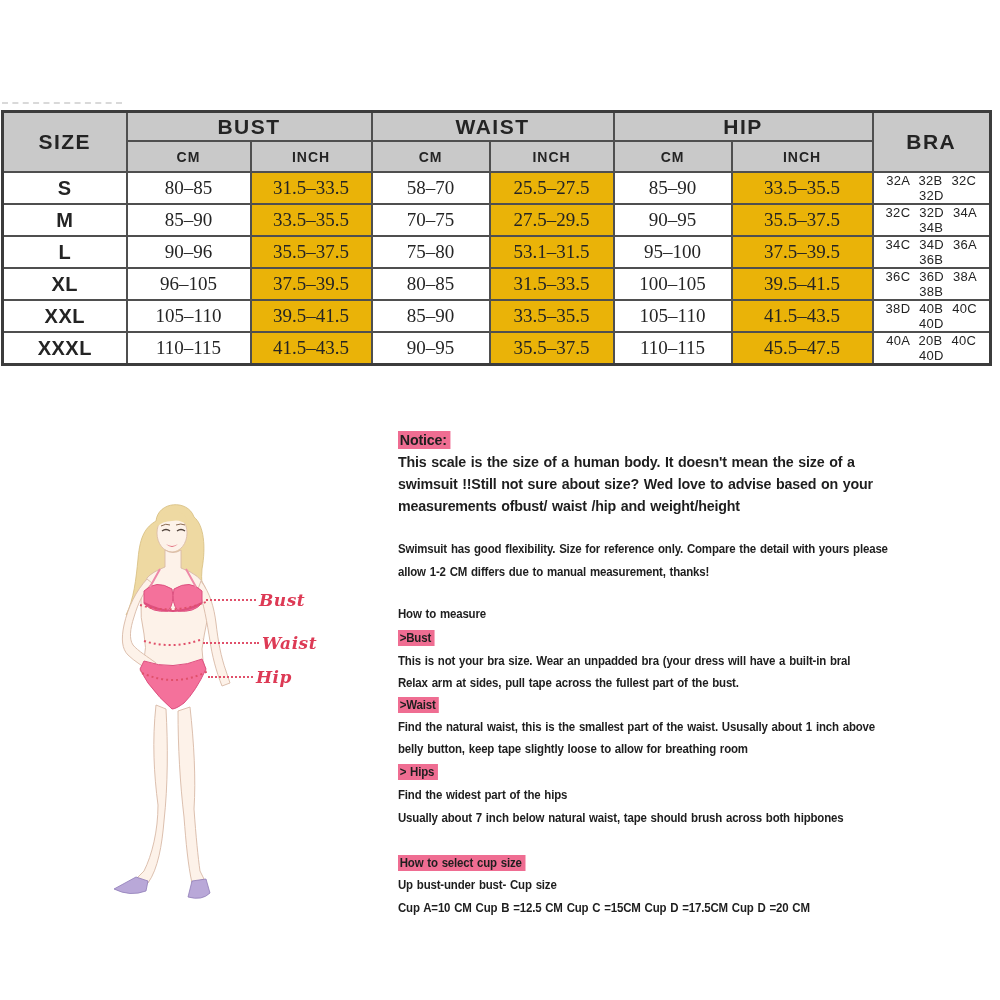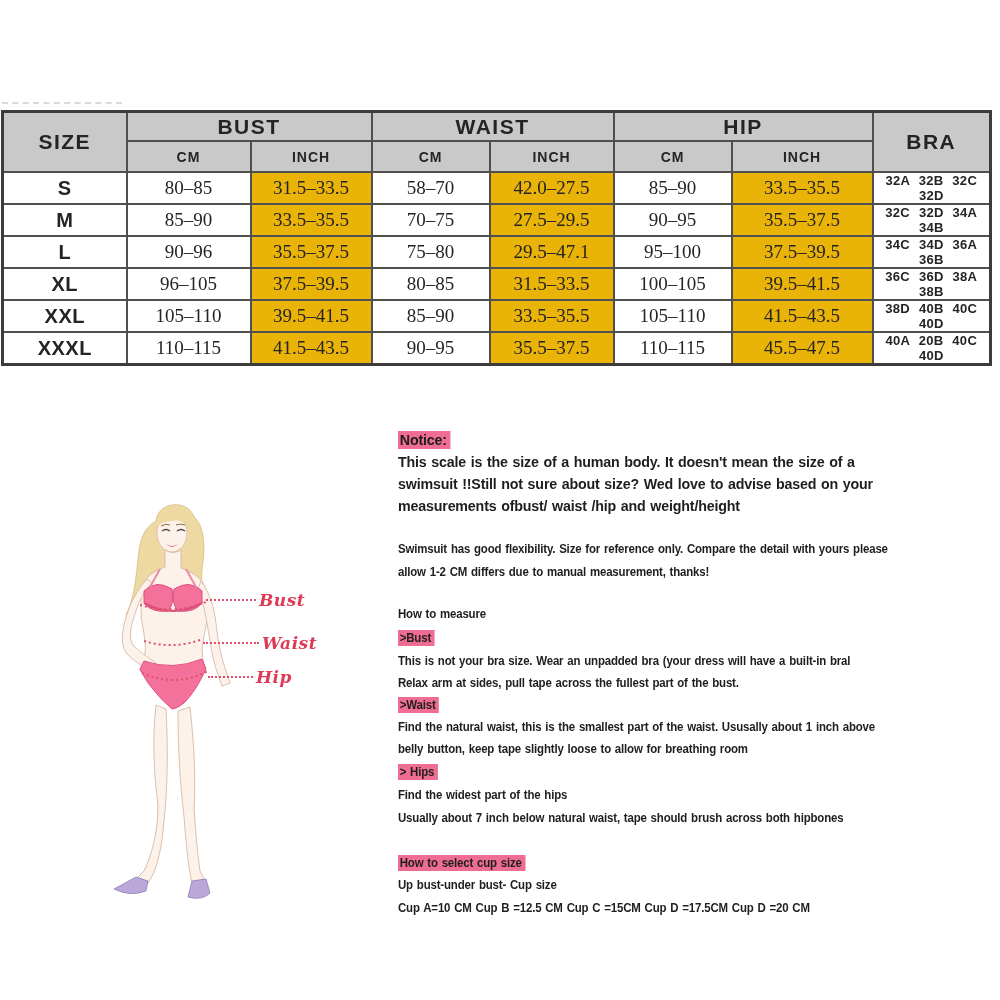--- a/index.html
+++ b/index.html
@@ -11,21 +11,21 @@
              border-collapse:collapse;table-layout:fixed;border:3px solid #3c3c3c;}
   #sizeTable th,#sizeTable td{border:2px solid #4f4f4f;text-align:center;
              vertical-align:middle;padding:0;color:#242424;overflow:hidden;}
   #sizeTable thead th{background:#c9c9c9;font-weight:600;}
   .h-group{font-size:21px;height:27px;letter-spacing:1.5px;}
   .h-sub{font-size:14px;height:29px;letter-spacing:1px;}
   #sizeTable tbody td{height:28px;}
   .c-size{font-size:20px;font-weight:600;letter-spacing:.5px;}
   .c-num{font-family:"Liberation Serif",serif;font-size:19px;}
   .c-inch{background:#eab308;}
-  .c-bra{font-size:13px;font-weight:700;letter-spacing:.3px;word-spacing:5px;color:#303030;}
+  .c-bra{font-size:13px;font-weight:400;letter-spacing:.3px;word-spacing:5px;color:#303030;}
 
   
   .artifact{position:absolute;left:2px;top:102px;width:120px;height:0;
             border-top:2px dashed #d9d9d9;}
 
   
   .tl{position:absolute;left:398px;white-space:nowrap;font-weight:bold;
       color:#1e1e1e;line-height:20px;transform-origin:0 50%;}
   .lg{font-size:15.5px;letter-spacing:-.2px;word-spacing:1px;transform:scaleX(.92);}
   .sm{font-size:13.5px;letter-spacing:-.2px;word-spacing:1px;transform:scaleX(.85);}
@@ -69,41 +69,41 @@
       <th class="h-sub">CM</th>
       <th class="h-sub">INCH</th>
     </tr>
   </thead>
   <tbody>
     <tr>
       <td class="c-size">S</td>
       <td class="c-num">80–85</td>
       <td class="c-num c-inch">31.5–33.5</td>
       <td class="c-num">58–70</td>
-      <td class="c-num c-inch">42.0–27.5</td>
+      <td class="c-num c-inch">25.5–27.5</td>
       <td class="c-num">85–90</td>
       <td class="c-num c-inch">33.5–35.5</td>
       <td class="c-bra">32A 32B 32C 32D</td>
     </tr>
     <tr>
       <td class="c-size">M</td>
       <td class="c-num">85–90</td>
       <td class="c-num c-inch">33.5–35.5</td>
       <td class="c-num">70–75</td>
       <td class="c-num c-inch">27.5–29.5</td>
       <td class="c-num">90–95</td>
       <td class="c-num c-inch">35.5–37.5</td>
       <td class="c-bra">32C 32D 34A 34B</td>
     </tr>
     <tr>
       <td class="c-size">L</td>
       <td class="c-num">90–96</td>
       <td class="c-num c-inch">35.5–37.5</td>
       <td class="c-num">75–80</td>
-      <td class="c-num c-inch">29.5–47.1</td>
+      <td class="c-num c-inch">53.1–31.5</td>
       <td class="c-num">95–100</td>
       <td class="c-num c-inch">37.5–39.5</td>
       <td class="c-bra">34C 34D 36A 36B</td>
     </tr>
     <tr>
       <td class="c-size">XL</td>
       <td class="c-num">96–105</td>
       <td class="c-num c-inch">37.5–39.5</td>
       <td class="c-num">80–85</td>
       <td class="c-num c-inch">31.5–33.5</td>

